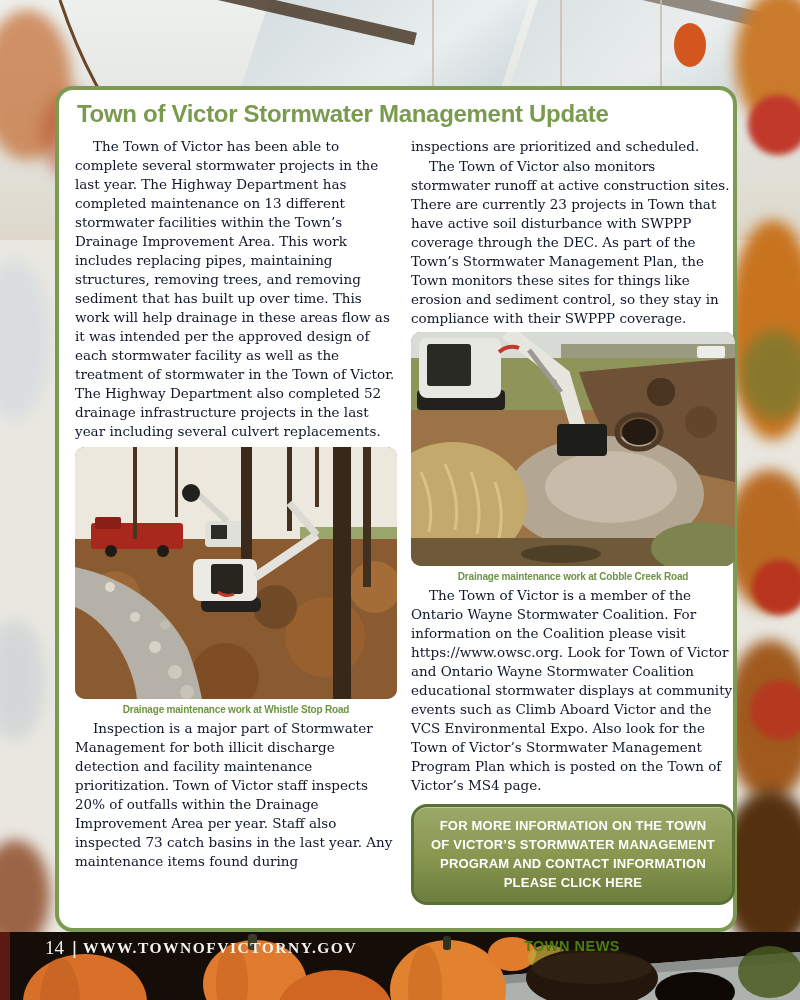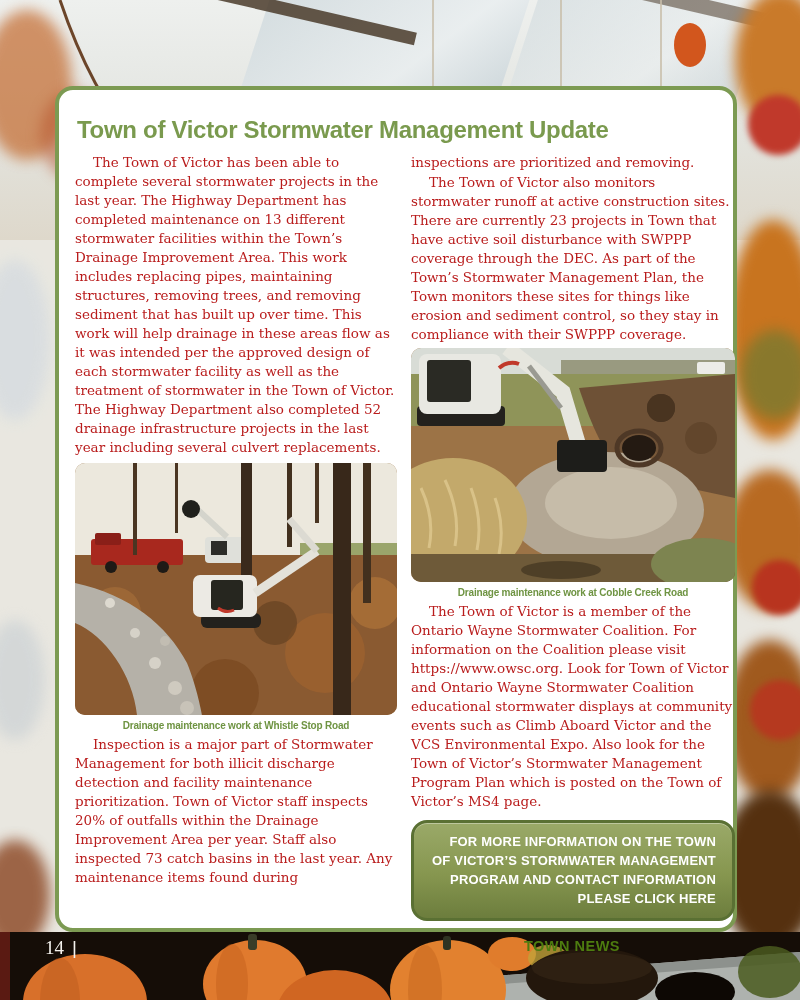--- a/index.html
+++ b/index.html
@@ -11,40 +11,40 @@
   .bg-top{position:absolute;left:0;top:0;width:800px;height:240px;
     background:linear-gradient(180deg,#eef0ee 0%,#e4e6e2 45%,#ded8cb 100%);}
   .pane{position:absolute;background:linear-gradient(135deg,#cfd9dd,#e9eef0 60%,#c4d0d6);opacity:.8;}
   .beam{position:absolute;background:#4a3b2a;opacity:.85;}
   .blob{position:absolute;border-radius:50%;filter:blur(7px);}
   .string{position:absolute;width:2px;background:rgba(200,190,170,.8);}
 
   
   .panel{position:absolute;left:55px;top:86px;width:682px;height:846px;
     background:#ffffff;border:4px solid #7c9a52;border-radius:18px;
-    box-sizing:border-box;padding:24px 16px 12px 16px;z-index:5;}
+    box-sizing:border-box;padding:8px 16px 12px 16px;z-index:5;}
   .title{font-size:24px;font-weight:bold;color:#7a9a4e;letter-spacing:-0.3px;
     font-family:"Liberation Sans",sans-serif;margin:2px 0 0 2px;}
   .byline{font-size:13.5px;font-weight:bold;color:#a2a19d;margin:3px 0 0 3px;letter-spacing:-0.2px;}
 
   .cols{display:flex;gap:14px;margin-top:9px;}
   .col{width:324px;}
   .para{font-family:"DejaVu Serif","Liberation Serif",serif;font-size:13.5px;
-    line-height:19px;color:#b91c1c;margin:0 0 1px 0;text-align:left;}
+    line-height:19px;color:#0f172a;margin:0 0 1px 0;text-align:left;}
   .indent{text-indent:18px;}
 
   .photo{position:relative;width:100%;height:252px;border-radius:10px;overflow:hidden;
     background:#9c7346;margin-top:6px;}
   .photo2{height:234px;margin-top:4px;}
   .caption{text-align:center;color:#6f9443;font-weight:bold;font-size:10px;
     letter-spacing:-0.2px;margin:5px 0 4px 0;font-family:"Liberation Sans",sans-serif;}
 
   .cta{margin-top:9px;background:linear-gradient(180deg,#9aa968 0%,#86964f 55%,#6c7d3d 100%);
     border:3px solid #5a7033;border-radius:16px;color:#ffffff;font-weight:bold;
-    text-align:right;padding:10px 12px;font-size:13px;line-height:1.45;
+    text-align:center;padding:10px 12px;font-size:13px;line-height:1.45;
     letter-spacing:0.2px;cursor:pointer;box-shadow:inset 0 1px 0 rgba(255,255,255,.35);}
   .cta .inner{max-width:286px;margin:0 auto;}
 
   
   .footer-strip{position:absolute;left:0;top:932px;width:800px;height:68px;z-index:2;}
   .footer-text{position:absolute;left:0;top:928px;width:668px;height:40px;z-index:6;
     display:flex;align-items:center;}
   .pageno{color:#f4f2ee;font-family:"Liberation Serif",serif;font-size:19px;margin-left:45px;}
   .divider{color:#f4f2ee;font-size:19px;margin:0 6px 0 8px;font-weight:200;}
   .website{color:#f4f2ee;font-family:"Liberation Serif",serif;font-weight:bold;
@@ -168,21 +168,21 @@
           <path d="M242,88 L214,56" stroke="#dcdad2" stroke-width="7"></path>
           <path d="M143,145 q8,6 16,2" stroke="#c0392b" stroke-width="3" fill="none"></path>
         </svg>
       </div>
       <div class="caption">Drainage maintenance work at Whistle Stop Road</div>
 
       <p class="para indent">Inspection is a major part of Stormwater Management for both illicit discharge detection and facility maintenance prioritization. Town of Victor staff inspects 20% of outfalls within the Drainage Improvement Area per year. Staff also inspected 73 catch basins in the last year. Any maintenance items found during</p>
     </div>
 
     <div class="col">
-      <p class="para">inspections are prioritized and removing.</p>
+      <p class="para">inspections are prioritized and scheduled.</p>
       <p class="para indent">The Town of Victor also monitors stormwater runoff at active construction sites. There are currently 23 projects in Town that have active soil disturbance with SWPPP coverage through the DEC. As part of the Town’s Stormwater Management Plan, the Town monitors these sites for things like erosion and sediment control, so they stay in compliance with their SWPPP coverage.</p>
 
       <div class="photo photo2">
         <svg width="324" height="234" viewBox="0 0 324 234">
           <rect width="324" height="34" fill="#d8dcd6"></rect>
           <rect x="150" y="12" width="174" height="16" fill="#8a8a6a" opacity=".8"></rect>
           <rect x="286" y="14" width="28" height="12" rx="2" fill="#ecece8"></rect>
           <rect y="26" width="324" height="52" fill="#8f9459"></rect>
           <path d="M168,40 L324,26 L324,150 L212,126 C190,102 178,70 168,40 Z" fill="#6e5136"></path>
           <circle cx="250" cy="60" r="14" fill="#55player" opacity=".5"></circle>
@@ -218,14 +218,15 @@
       <div class="cta">
         <div class="inner">FOR MORE INFORMATION ON THE TOWN OF VICTOR’S STORMWATER MANAGEMENT PROGRAM AND CONTACT INFORMATION PLEASE CLICK HERE</div>
       </div>
     </div>
   </div>
 </div>
 
 <div class="footer-text">
   <span class="pageno">14</span>
   <span class="divider">|</span>
+  <span class="website">WWW.TOWNOFVICTORNY.GOV</span>
   <span class="section">TOWN NEWS</span>
 </div>
 
 </body></html>

